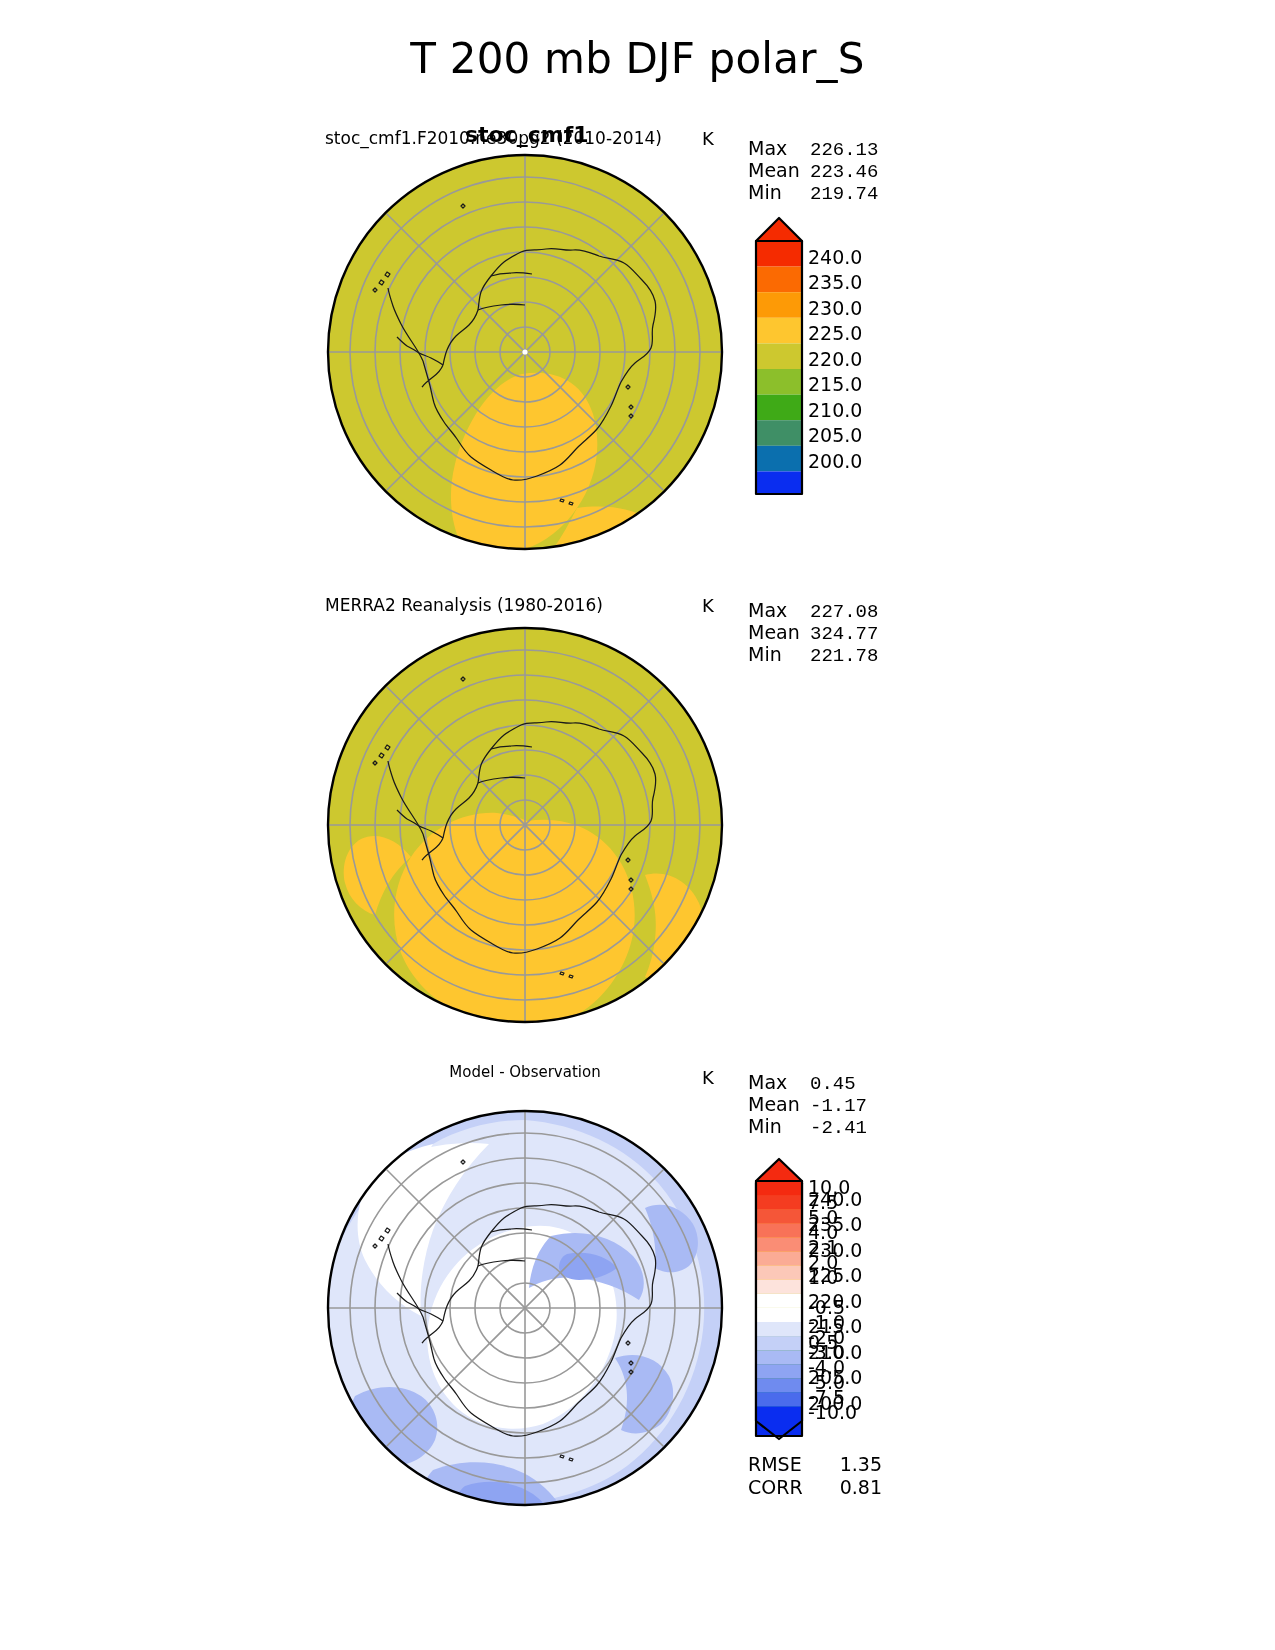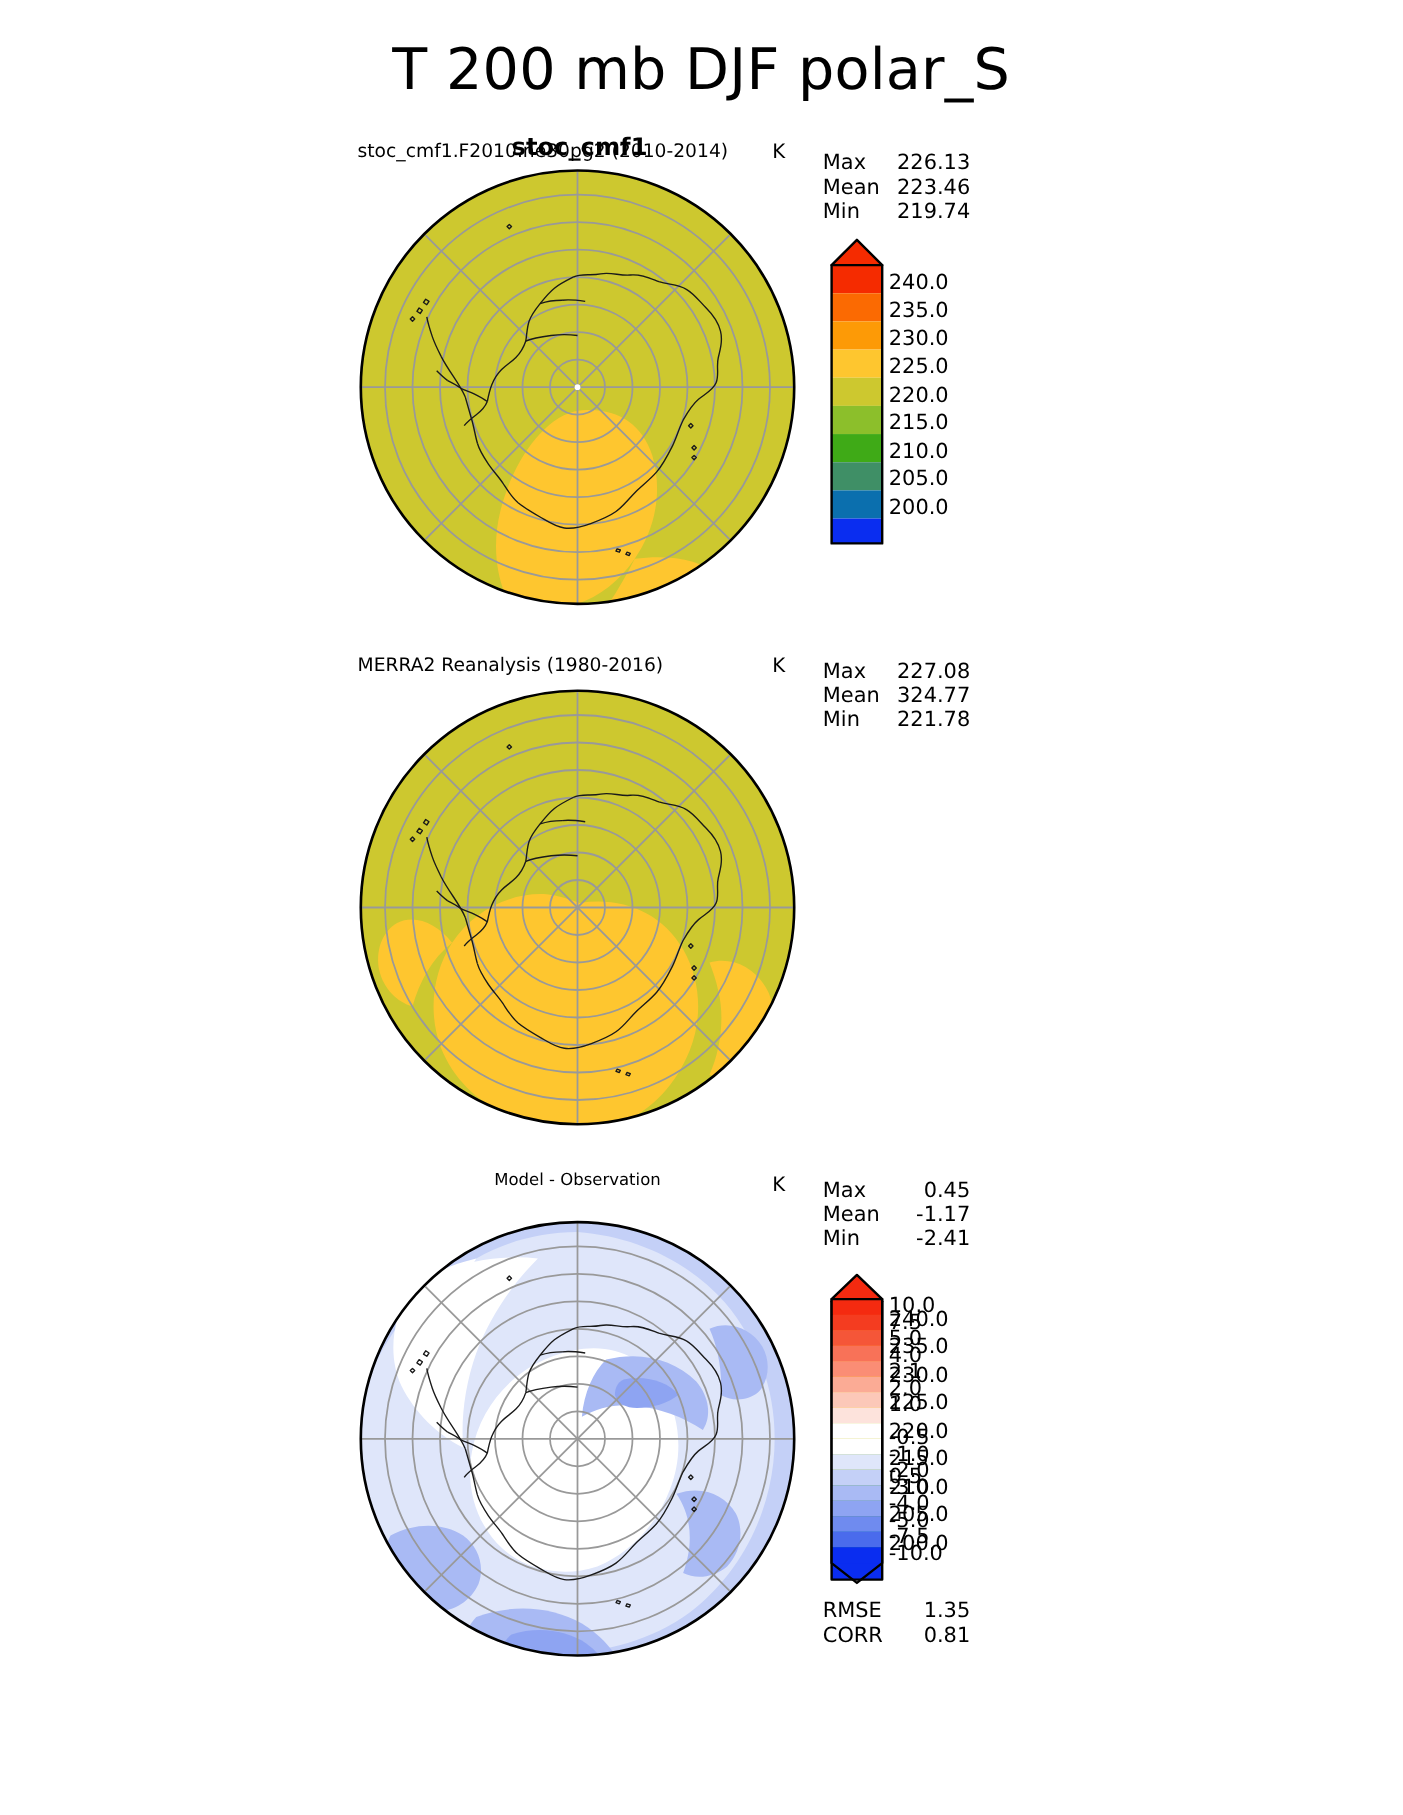--- a/index.html
+++ b/index.html
@@ -1,34 +1,34 @@
 <!DOCTYPE html>
 <html><head>
 <meta charset="utf-8">
 <style>
   html,body{margin:0;padding:0;background:#ffffff;}
   body{width:1275px;height:1650px;font-family:"DejaVu Sans",sans-serif;color:#000;position:relative;overflow:hidden;}
   .fig{position:absolute;left:0;top:0;width:1275px;height:1650px;}
 
-  .main-title{position:absolute;left:0;top:34px;width:1275px;text-align:center;font-size:52px;font-weight:400;letter-spacing:.2px;}
+  .main-title{position:absolute;left:0;top:34px;width:1275px;text-align:center;font-size:42px;font-weight:400;letter-spacing:.2px;}
 
   .panel{position:absolute;left:0;width:1275px;}
   #panel1{top:110px;}
   #panel2{top:583px;}
   #panel3{top:1053px;}
 
   .ptitle-left{position:absolute;font-size:17px;white-space:nowrap;}
   .ptitle-center{position:absolute;font-size:15px;white-space:nowrap;text-align:center;}
   .ptitle-bold{position:absolute;font-size:22px;white-space:nowrap;}
   .unit-lab{position:absolute;font-size:18px;}
 
   .stats{position:absolute;font-size:19px;line-height:22px;}
   .stats .row{display:block;height:22px;white-space:pre;}
   .stats .lab{display:inline-block;width:62px;}
-  .stats .val{display:inline-block;width:72px;text-align:right;}
+  .stats .val{display:inline-block;width:72px;text-align:left;font-family:Liberation Mono, monospace;}
 
   .footstats{position:absolute;font-size:19px;line-height:23px;}
   .footstats .row{display:block;height:23px;white-space:pre;}
   .footstats .lab{display:inline-block;width:72px;}
   .footstats .val{display:inline-block;width:62px;text-align:right;}
 
   .map{position:absolute;}
   .cbar{position:absolute;}
   .cblabels{position:absolute;font-size:19px;}
   .cblabels span{position:absolute;left:0;white-space:nowrap;}

